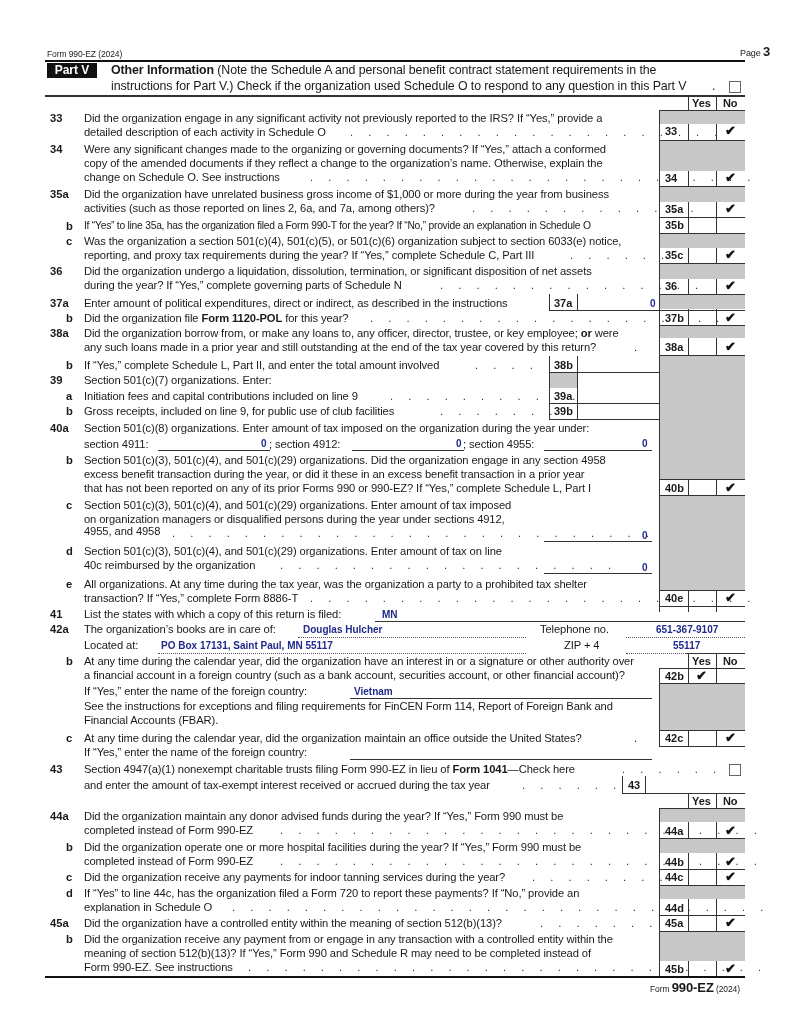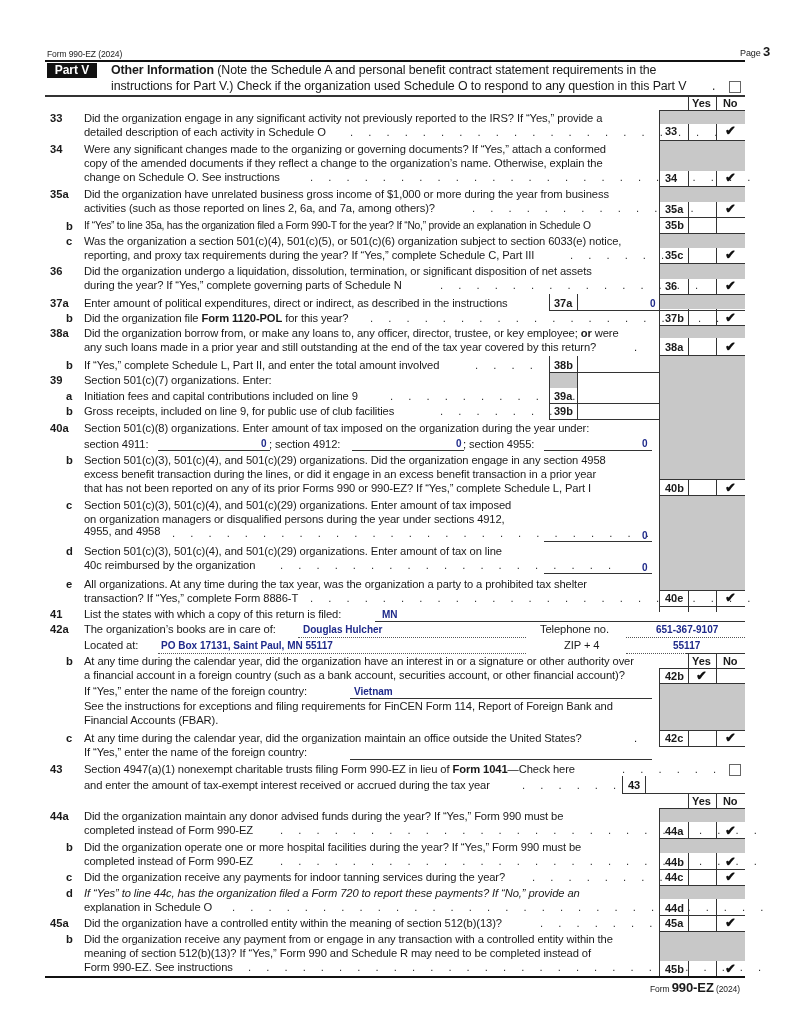--- a/index.html
+++ b/index.html
@@ -166,21 +166,21 @@
 <div class="fill" style="left:261px;top:438px;">0</div>
 <div class="t" style="left:269px;top:437px;">; section 4912:</div>
 <div class="hline" style="left:352px;top:450px;width:112px;"></div>
 <div class="fill" style="left:456px;top:438px;">0</div>
 <div class="t" style="left:463px;top:437px;">; section 4955:</div>
 <div class="hline" style="left:544px;top:450px;width:108px;"></div>
 <div class="fill" style="left:642px;top:438px;">0</div>
 
 <div class="n" style="left:66px;top:453px;">b</div>
 <div class="t" style="left:84px;top:453px;">Section 501(c)(3), 501(c)(4), and 501(c)(29) organizations. Did the organization engage in any section 4958</div>
-<div class="t" style="left:84px;top:467px;">excess benefit transaction during the lines, or did it engage in an excess benefit transaction in a prior year</div>
+<div class="t" style="left:84px;top:467px;">excess benefit transaction during the year, or did it these in an excess benefit transaction in a prior year</div>
 <div class="t" style="left:84px;top:481px;">that has not been reported on any of its prior Forms 990 or 990-EZ? If “Yes,” complete Schedule  L, Part I</div>
 
 <div class="n" style="left:66px;top:498px;">c</div>
 <div class="t" style="left:84px;top:498px;">Section 501(c)(3), 501(c)(4), and 501(c)(29) organizations. Enter amount of tax imposed</div>
 <div class="t" style="left:84px;top:512px;">on organization managers or disqualified persons during the year under sections 4912,</div>
 <div class="t" style="left:84px;top:524px;">4955, and 4958</div>
 <div class="t dots" style="left:172px;top:526px;">. . . . . . . . . . . . . . . . . . . . . . . . . . .</div>
 <div class="hline" style="left:544px;top:541px;width:108px;"></div>
 <div class="fill" style="left:642px;top:530px;">0</div>
 
@@ -299,21 +299,21 @@
 <div class="n" style="left:66px;top:840px;">b</div>
 <div class="t" style="left:84px;top:840px;">Did the organization operate one or more hospital facilities during the year? If “Yes,” Form 990 must be</div>
 <div class="t" style="left:84px;top:854px;">completed instead of Form 990-EZ</div>
 <div class="t dots" style="left:280px;top:854px;">. . . . . . . . . . . . . . . . . . . . . . . . . . .</div>
 
 <div class="n" style="left:66px;top:870px;">c</div>
 <div class="t" style="left:84px;top:870px;">Did the organization receive any payments for indoor tanning services during the year?</div>
 <div class="t dots" style="left:532px;top:870px;">. . . . . . . .</div>
 
 <div class="n" style="left:66px;top:886px;">d</div>
-<div class="t" style="left:84px;top:886px;font-style:italic;">If “Yes” to line 44c, has the organization filed a Form 720 to report these payments? If “No,” provide an</div>
+<div class="t" style="left:84px;top:886px;">If “Yes” to line 44c, has the organization filed a Form 720 to report these payments? If “No,” provide an</div>
 <div class="t" style="left:84px;top:900px;">explanation in Schedule O</div>
 <div class="t dots" style="left:232px;top:900px;">. . . . . . . . . . . . . . . . . . . . . . . . . . . . . .</div>
 
 <div class="n" style="left:50px;top:916px;">45a</div>
 <div class="t" style="left:84px;top:916px;">Did the organization have a controlled entity within the meaning of section 512(b)(13)?</div>
 <div class="t dots" style="left:540px;top:916px;">. . . . . . . .</div>
 
 <div class="n" style="left:66px;top:932px;">b</div>
 <div class="t" style="left:84px;top:932px;">Did the organization receive any payment from or engage in any transaction with a controlled entity within the</div>
 <div class="t" style="left:84px;top:946px;">meaning of section 512(b)(13)? If “Yes,” Form 990 and Schedule R may need to be completed instead of</div>

